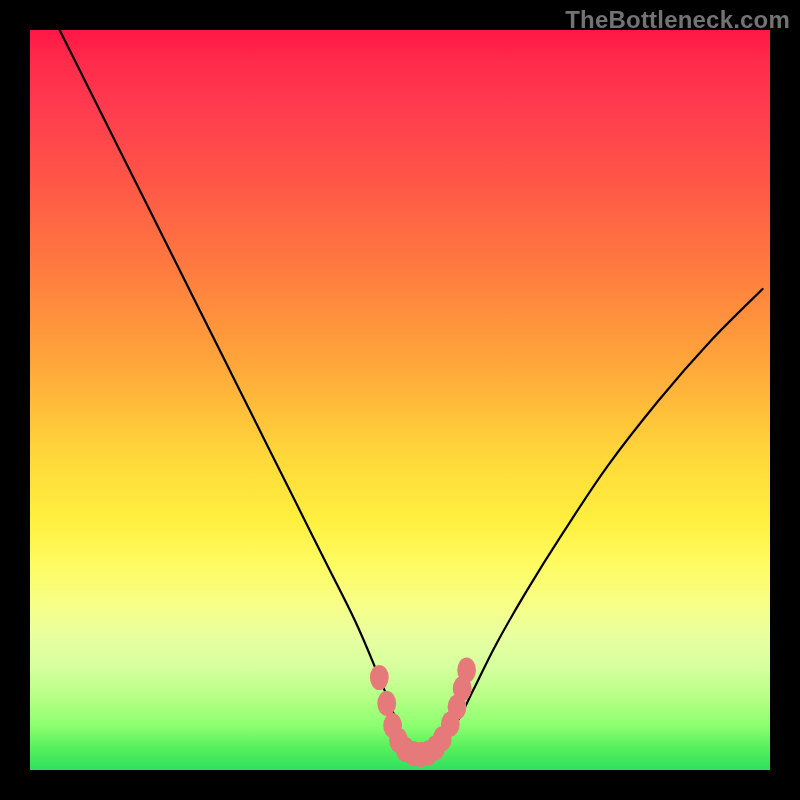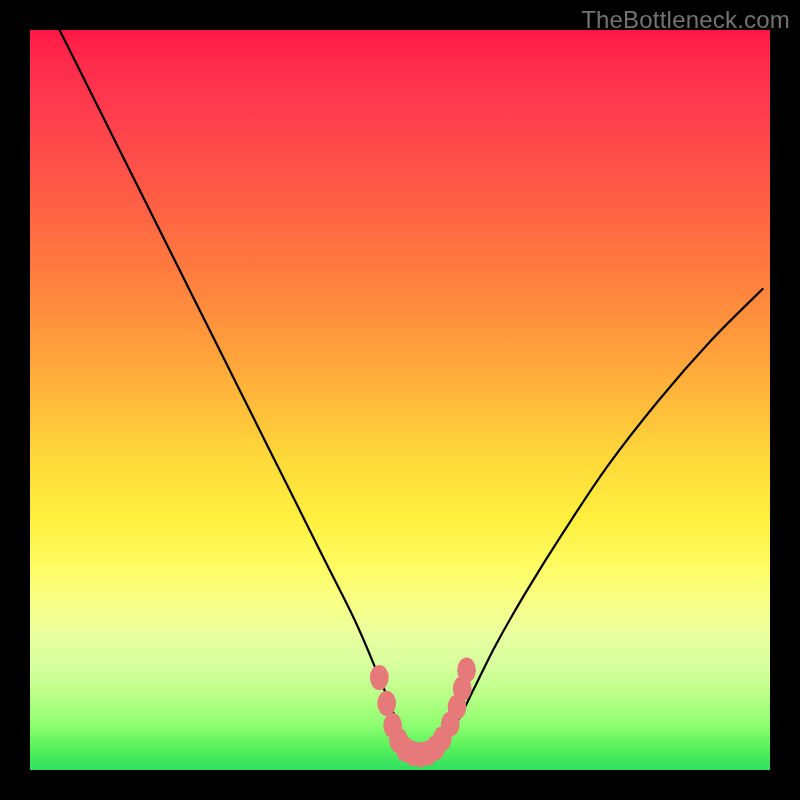--- a/index.html
+++ b/index.html
@@ -43,21 +43,21 @@
       #57f05c 97%,
       #2fe060 100%
     );
   }
   .watermark {
     position: absolute;
     top: 6px;
     right: 10px;
     color: #737373;
     font-size: 24px;
-    font-weight: 400;
+    font-weight: 700;
     letter-spacing: 0.2px;
     user-select: none;
   }
   svg.curve {
     position: absolute;
     left: 0;
     top: 0;
     width: 740px;
     height: 740px;
     overflow: visible;

